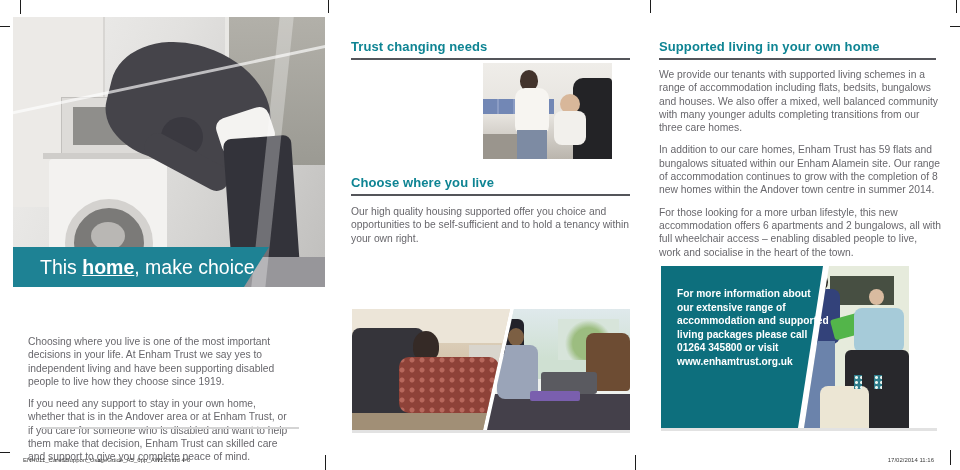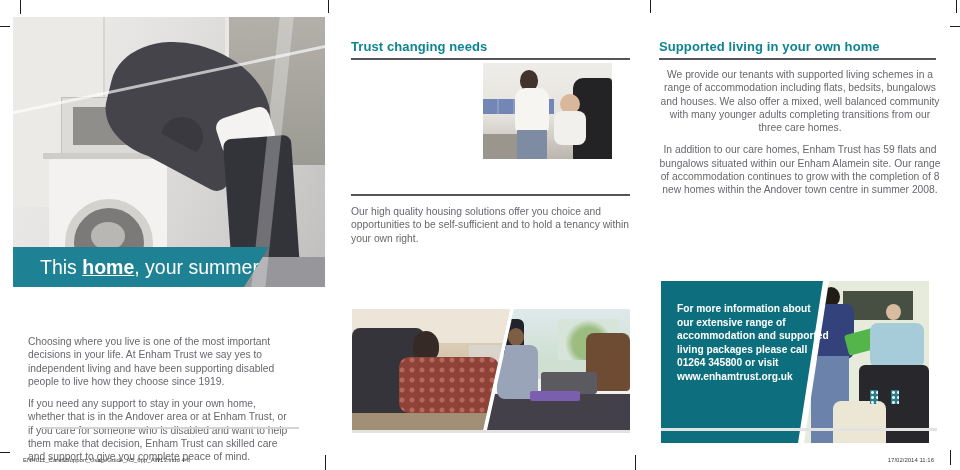--- a/index.html
+++ b/index.html
@@ -27,21 +27,21 @@
       background:linear-gradient(115deg,#f1f0ee 0%,#e2e1df 40%,#cfcecc 75%,#bfbebc 100%);}
   .photo-mid{left:483px;top:63px;width:129px;height:96px;
       background:linear-gradient(180deg,#efede9 0%,#e6e3de 55%,#bab5ad 100%);}
   .photo-strip{left:352px;top:309px;width:278px;height:121px;background:#fff;}
   .strip-shadow{position:absolute;background:#e2e2e2;height:3px;}
   .pbl{position:absolute;inset:0;background:linear-gradient(180deg,#e6dbc9 0%,#cdbba1 60%,#ab9a81 100%);
       clip-path:polygon(0 0,158px 0,131px 100%,0 100%);}
   .pbr{position:absolute;inset:0;background:#eef1ee;
       clip-path:polygon(162px 0,100% 0,100% 100%,135px 100%);}
   
-  .info-box{position:absolute;left:661px;top:281px;width:268px;height:162px;}
+  .info-box{position:absolute;left:661px;top:266px;width:248px;height:162px;}
   .info-teal{position:absolute;inset:0;background:#0d6f7d;
       clip-path:polygon(0 0,162px 0,137px 100%,0 100%);}
   .info-photo{position:absolute;inset:0;background:#e6ebdc;
       clip-path:polygon(168px 0,100% 0,100% 100%,143px 100%);}
   .info-text{position:absolute;left:16px;top:21px;width:152px;color:#ffffff;
       font-size:10.2px;font-weight:bold;line-height:13.6px;z-index:3;}
   
   .footer-file{position:absolute;left:23px;top:457px;font-size:6px;color:#3c3c3c;}
   .footer-date{position:absolute;left:838px;top:457px;width:96px;text-align:right;font-size:6px;color:#3c3c3c;}
 </style>
@@ -74,21 +74,21 @@
     <div class="ps" style="left:148px;top:100px;width:42px;height:40px;background:#3a3940;border-radius:50%;"></div>
     <div class="ps" style="left:128px;top:132px;width:92px;height:26px;background:#45444a;border-radius:12px;transform:rotate(28deg);"></div>
     <div class="ps" style="left:205px;top:95px;width:55px;height:38px;background:#f4f3f1;border-radius:10px;transform:rotate(-18deg);"></div>
     <div class="ps" style="left:215px;top:120px;width:68px;height:150px;background:#33333a;border-radius:8px;transform:rotate(-4deg);"></div>
     <div class="ps" style="left:195px;bottom:0;width:117px;height:30px;background:#97969a;"></div>
     <div class="ps" style="left:-30px;top:55px;width:430px;height:3px;background:rgba(255,255,255,.65);transform:rotate(-12deg);"></div>
     <div class="ps" style="left:252px;top:-25px;width:14px;height:330px;background:rgba(255,255,255,.3);transform:rotate(6deg);"></div>
   </div>
 
   <div class="banner">
-    <div class="inner"><span>This </span><b>home</b><span>, your summer</span></div>
+    <div class="inner"><span>This </span><b>home</b><span>, make choice</span></div>
   </div>
 
   <div class="body-text" style="left:28px;top:295px;width:262px;margin-top:40px;">
     <p>Choosing where you live is one of the most important decisions in your life. At Enham Trust we say yes to independent living and have been supporting disabled people to live how they choose since 1919.</p>
     <p>If you need any support to stay in your own home, whether that is in the Andover area or at Enham Trust, or if you care for someone who is disabled and want to help them make that decision, Enham Trust can skilled care and support to give you complete peace of mind.</p>
   </div>
   <div class="rule-light" style="left:41px;top:427px;width:258px;"></div>
 
   <div class="col-heading" style="left:351px;top:39px;">Trust changing needs</div>
   <div class="rule-dark" style="left:351px;top:58px;width:279px;"></div>
@@ -97,23 +97,24 @@
     <div class="ps" style="left:0;top:38%;width:55%;height:15%;background:repeating-linear-gradient(90deg,#7287b5 0 14px,#8b9cc4 14px 16px);"></div>
     <div class="ps" style="left:0;bottom:0;width:46%;height:26%;background:#9a958d;"></div>
     <div class="ps" style="left:29%;top:7%;width:18px;height:21px;background:#42332c;border-radius:50% 50% 45% 45%;"></div>
     <div class="ps" style="left:25%;top:26%;width:34px;height:48px;background:#f7f5f1;border-radius:10px;"></div>
     <div class="ps" style="left:26%;top:70%;width:30px;height:30%;background:#7d8ba3;"></div>
     <div class="ps" style="right:0;top:16%;width:30%;height:84%;background:#232326;border-radius:10px 4px 0 0;"></div>
     <div class="ps" style="left:60%;top:32%;width:20px;height:20px;background:#d8b79a;border-radius:50%;"></div>
     <div class="ps" style="left:55%;top:50%;width:32px;height:34px;background:#f2f0ec;border-radius:8px;"></div>
   </div>
 
+  <div class="col-heading" style="left:351px;top:175px;">Choose where you live</div>
   <div class="rule-dark" style="left:351px;top:194px;width:279px;"></div>
   <div class="body-text" style="left:351px;top:205px;width:282px;">
-    <p>Our high quality housing solutions offer you choice and opportunities to be self-sufficient and to hold a tenancy within your own right.</p>
+    <p>Our high quality housing supported offer you choice and opportunities to be self-sufficient and to hold a tenancy within your own right.</p>
   </div>
 
   <div class="photo photo-strip">
     <div class="pbl">
       <div class="ps" style="left:0;top:0;width:62%;height:28%;background:#ece5d8;"></div>
       <div class="ps" style="left:42%;top:30%;width:24%;height:20%;background:#d9d5cd;"></div>
       <div class="ps" style="left:0;top:16%;width:26%;height:84%;background:#35343a;border-radius:8px 8px 0 0;"></div>
       <div class="ps" style="left:22%;top:18%;width:26px;height:30px;background:#352a26;border-radius:50% 50% 40% 40%;"></div>
       <div class="ps" style="left:17%;top:40%;width:36%;height:46%;background:radial-gradient(circle at 30% 30%,#b7685c 2px,transparent 3px),#8e4238;background-size:10px 10px;border-radius:10px;"></div>
       <div class="ps" style="left:58%;top:26%;width:17%;height:46%;background:#1d1d20;border-radius:6px 6px 0 0;"></div>
@@ -129,23 +130,24 @@
       <div class="ps" style="left:52%;top:30%;width:15%;height:44%;background:#9aa4b8;border-radius:8px;"></div>
       <div class="ps" style="left:84%;top:20%;width:16%;height:48%;background:#6d4c33;border-radius:8px 8px 4px 4px;"></div>
       <div class="ps" style="left:68%;top:52%;width:20%;height:18%;background:#5a5a60;border-radius:3px;"></div>
       <div class="ps" style="left:64%;top:68%;width:18%;height:8%;background:#7a5fae;border-radius:2px;"></div>
     </div>
   </div>
   <div class="strip-shadow" style="left:352px;top:430px;width:278px;"></div>
 
   <div class="col-heading" style="left:659px;top:39px;">Supported living in your own home</div>
   <div class="rule-dark" style="left:659px;top:58px;width:277px;"></div>
-  <div class="body-text" style="left:659px;top:68px;width:282px;text-align:center;">
+  <div class="body-text" style="left:659px;top:68px;width:282px;">
     <p>We provide our tenants with supported living schemes in a range of accommodation including flats, bedsits, bungalows and houses. We also offer a mixed, well balanced community with many younger adults completing transitions from our three care homes.</p>
-    <p>In addition to our care homes, Enham Trust has 59 flats and bungalows situated within our Enham Alamein site. Our range of accommodation continues to grow with the completion of 8 new homes within the Andover town centre in summer 2008.</p>
+    <p>In addition to our care homes, Enham Trust has 59 flats and bungalows situated within our Enham Alamein site. Our range of accommodation continues to grow with the completion of 8 new homes within the Andover town centre in summer 2014.</p>
+    <p>For those looking for a more urban lifestyle, this new accommodation offers 6 apartments and 2 bungalows, all with full wheelchair access – enabling disabled people to live, work and socialise in the heart of the town.</p>
   </div>
 
   <div class="info-box">
     <div class="info-teal"></div>
     <div class="info-photo">
       <div class="ps" style="left:68%;top:6%;width:26%;height:18%;background:#474f42;"></div>
       <div class="ps" style="left:0;bottom:0;width:28%;height:42%;background:radial-gradient(circle at 40% 40%,#d4bca4 2px,transparent 3px),#c2a78e;background-size:12px 12px;"></div>
       <div class="ps" style="left:60%;top:4%;width:18px;height:20px;background:#221c17;border-radius:50%;"></div>
       <div class="ps" style="left:55%;top:14%;width:17%;height:34%;background:#33427a;border-radius:8px;"></div>
       <div class="ps" style="left:56%;top:46%;width:14%;height:54%;background:#6b83ab;"></div>

